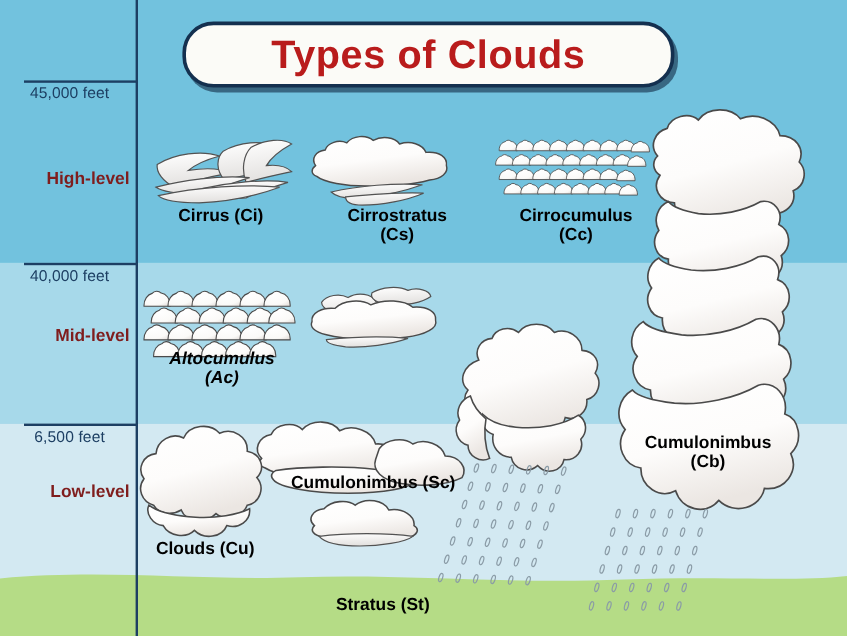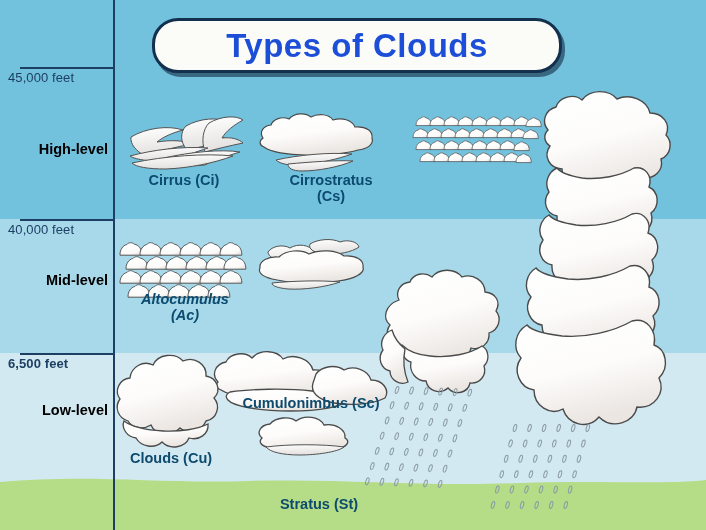--- a/index.html
+++ b/index.html
@@ -22,49 +22,49 @@
 
   
   #axis-line{position:absolute;left:113px;top:0;width:2px;height:530px;background:#1d3f63;}
   .tick{position:absolute;left:20px;width:95px;height:2px;background:#1d3f63;}
   #tick-45000{top:67px;}
   #tick-20000{top:219px;}
   #tick-6500{top:353px;}
 
   .alt-label{
     position:absolute;color:#1d3f63;font-size:13px;
-    text-align:left;width:100px;left:8px;letter-spacing:.1px;
+    text-align:center;width:100px;left:8px;letter-spacing:.1px;
   }
   #alt-45000{top:70px;}
   #alt-20000{top:222px;}
-  #alt-6500{top:356px;font-weight:bold;}
+  #alt-6500{top:356px;}
 
   .level-label{
-    position:absolute;color:#000000;font-weight:bold;font-size:14.5px;
+    position:absolute;color:#7f1d1d;font-weight:bold;font-size:14.5px;
     text-align:right;width:100px;left:8px;
   }
   #level-high{top:141px;}
   #level-mid{top:272px;}
   #level-low{top:402px;}
 
   
   #title-box{
     position:absolute;left:152px;top:18px;width:404px;height:49px;
     background:#fbfbf7;border:3px solid #14304f;border-radius:26px;
     box-shadow:3px 4px 0 rgba(10,30,55,.55);
     display:flex;align-items:center;justify-content:center;
   }
   #title-text{
-    color:#1d4ed8;font-weight:bold;font-size:33px;letter-spacing:.5px;
+    color:#b91c1c;font-weight:bold;font-size:33px;letter-spacing:.5px;
     line-height:1;
   }
 
   
   .cloud-label{
-    position:absolute;color:#0c4a6e;font-weight:bold;font-size:14.5px;
+    position:absolute;color:#000000;font-weight:bold;font-size:14.5px;
     text-align:center;line-height:1.12;white-space:pre-line;
   }
   #lbl-cirrus{left:114px;top:172px;width:140px;}
   #lbl-cirrostratus{left:252px;top:172px;width:158px;}
   #lbl-cirrocumulus{left:400px;top:172px;width:160px;}
   #lbl-altocumulus{left:110px;top:291px;width:150px;font-style:italic;}
   #lbl-altostratus{left:244px;top:277px;width:156px;}
   #lbl-nimbostratus{left:378px;top:316px;width:160px;}
   #lbl-cumulonimbus{left:506px;top:361px;width:168px;}
   #lbl-stratocumulus{left:216px;top:395px;width:190px;}
@@ -431,19 +431,23 @@
   <div class="level-label" id="level-low">Low-level</div>
   <div class="level-label" id="level-mid">Mid-level</div>
 
   <div id="title-box">
     <span id="title-text">Types of Clouds</span>
   </div>
 
   <div class="cloud-label" id="lbl-cirrus">Cirrus (Ci)</div>
   <div class="cloud-label" id="lbl-cirrostratus">Cirrostratus
 (Cs)</div>
+  <div class="cloud-label" id="lbl-cirrocumulus">Cirrocumulus
+(Cc)</div>
   <div class="cloud-label" id="lbl-altocumulus">Altocumulus
 (Ac)</div>
+  <div class="cloud-label" id="lbl-cumulonimbus">Cumulonimbus
+(Cb)</div>
   <div class="cloud-label" id="lbl-stratocumulus">Cumulonimbus (Sc)</div>
   <div class="cloud-label" id="lbl-cumulus">Clouds (Cu)</div>
   <div class="cloud-label" id="lbl-stratus">Stratus (St)</div>
 
 </div>
 
 </body></html>

